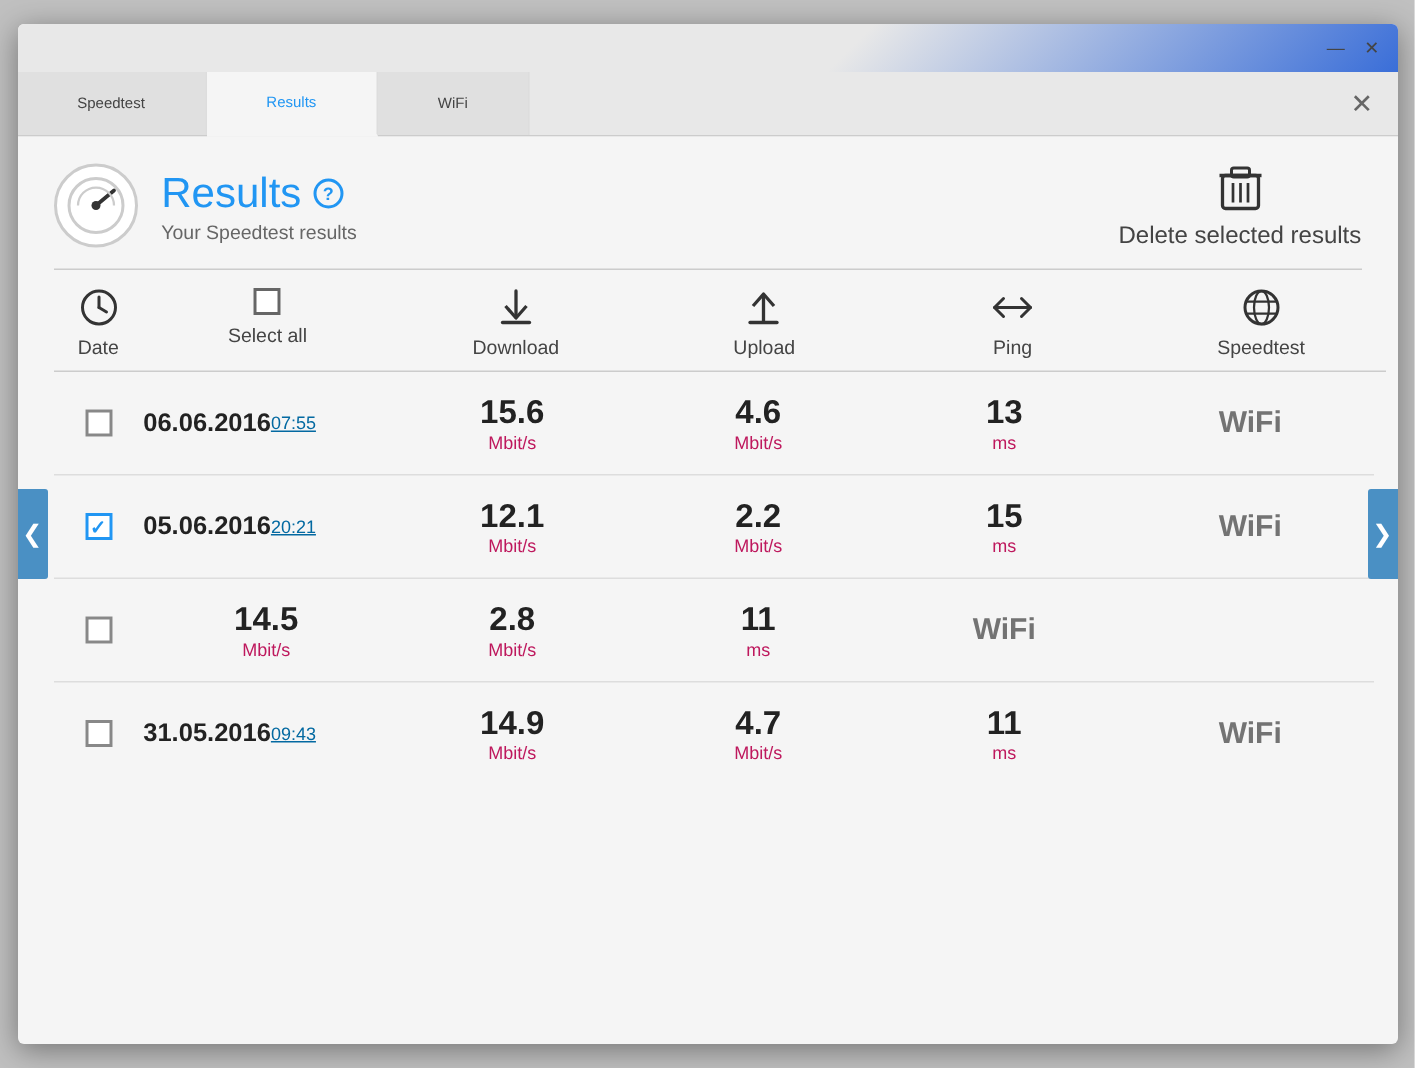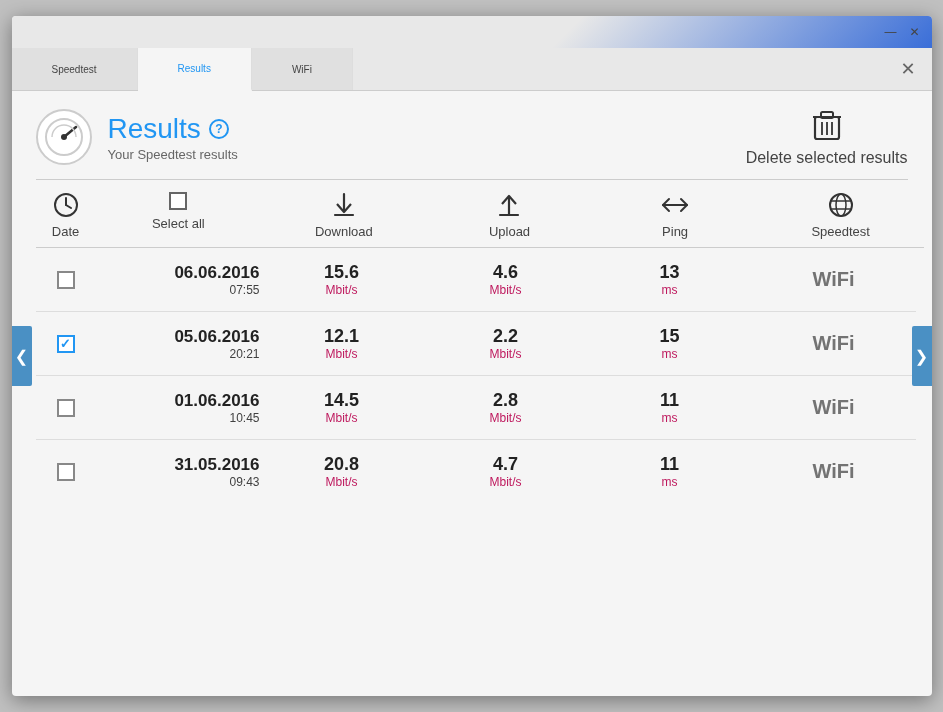--- a/index.html
+++ b/index.html
@@ -250,40 +250,41 @@
     }
     .row-checkbox.checked::after {
       content: '✓';
       color: #2196F3;
       font-size: 13px;
       font-weight: bold;
     }
 
     .row-date-cell {
       display: flex;
-      flex-direction: column;
-      align-items: flex-end;
+      flex-direction: row;
+      align-items: center;
     }
     .row-date-main {
       font-size: 17px;
       font-weight: bold;
       color: #222;
     }
     .row-date-time {
       font-size: 12px;
-      color: #404040;
+      color: #0369a1;
+      text-decoration: underline;
     }
 
     .row-value-cell {
       display: flex;
       flex-direction: column;
       align-items: center;
     }
     .row-value-num {
-      font-size: 18px;
+      font-size: 22px;
       font-weight: bold;
       color: #222;
     }
     .row-value-unit {
       font-size: 12px;
       color: #be185d;
     }
 
     .row-connection-cell {
       display: flex;
@@ -486,24 +487,20 @@
         </div>
         <div class="row-connection-cell">
           <span class="row-connection-label">WiFi</span>
         </div>
       </div>
 
       <div class="table-row">
         <div class="row-checkbox-cell">
           <div class="row-checkbox"></div>
         </div>
-        <div class="row-date-cell">
-          <span class="row-date-main">01.06.2016</span>
-          <span class="row-date-time">10:45</span>
-        </div>
         <div class="row-value-cell">
           <span class="row-value-num">14.5</span>
           <span class="row-value-unit">Mbit/s</span>
         </div>
         <div class="row-value-cell">
           <span class="row-value-num">2.8</span>
           <span class="row-value-unit">Mbit/s</span>
         </div>
         <div class="row-value-cell">
           <span class="row-value-num">11</span>
@@ -516,21 +513,21 @@
 
       <div class="table-row">
         <div class="row-checkbox-cell">
           <div class="row-checkbox"></div>
         </div>
         <div class="row-date-cell">
           <span class="row-date-main">31.05.2016</span>
           <span class="row-date-time">09:43</span>
         </div>
         <div class="row-value-cell">
-          <span class="row-value-num">20.8</span>
+          <span class="row-value-num">14.9</span>
           <span class="row-value-unit">Mbit/s</span>
         </div>
         <div class="row-value-cell">
           <span class="row-value-num">4.7</span>
           <span class="row-value-unit">Mbit/s</span>
         </div>
         <div class="row-value-cell">
           <span class="row-value-num">11</span>
           <span class="row-value-unit">ms</span>
         </div>

